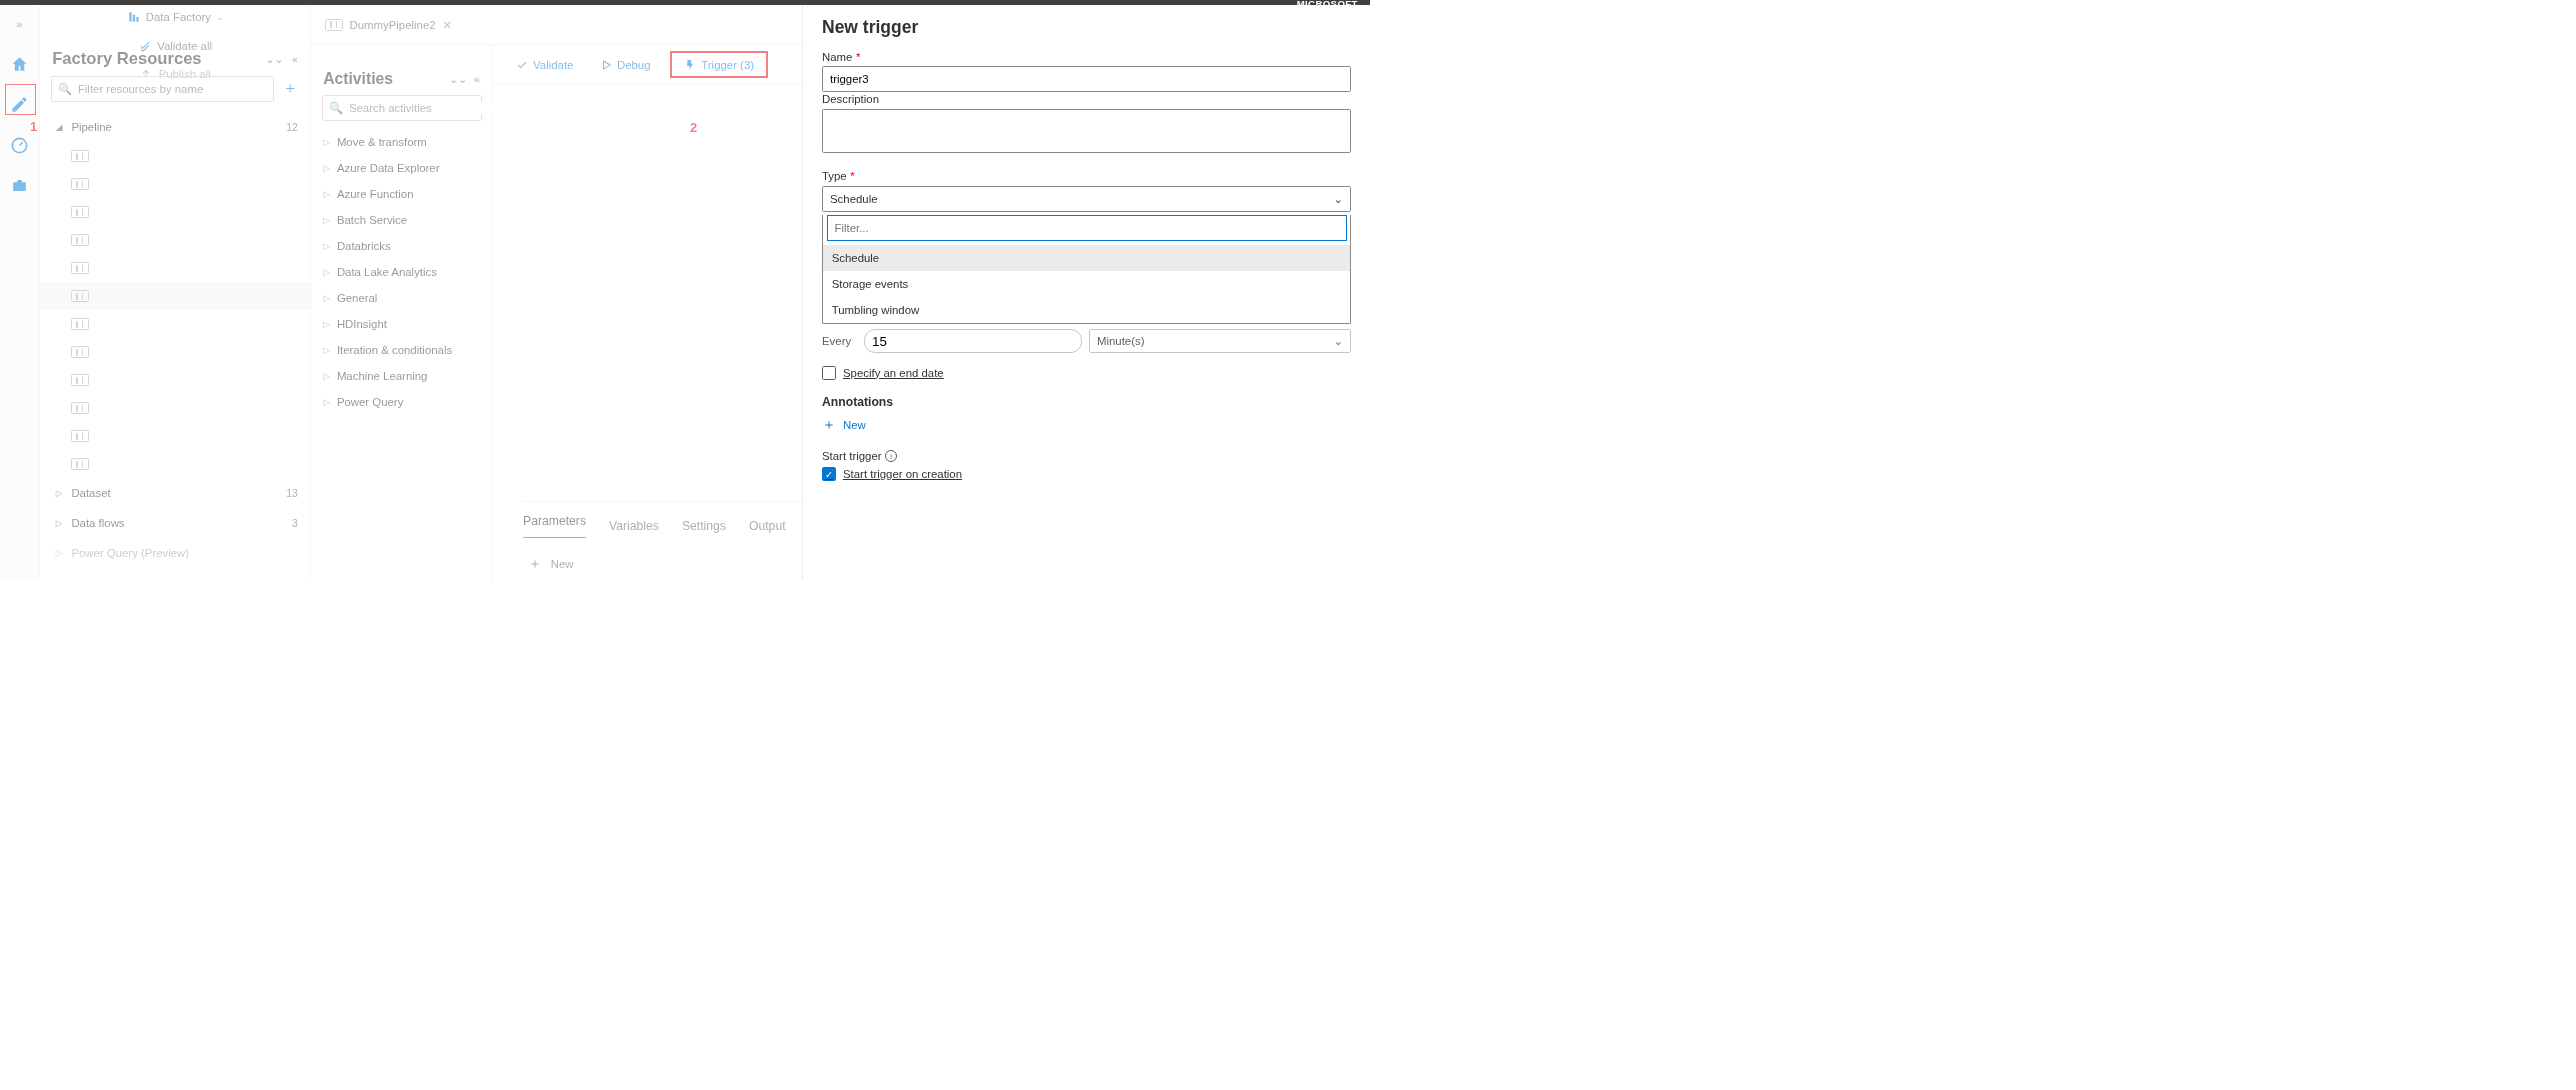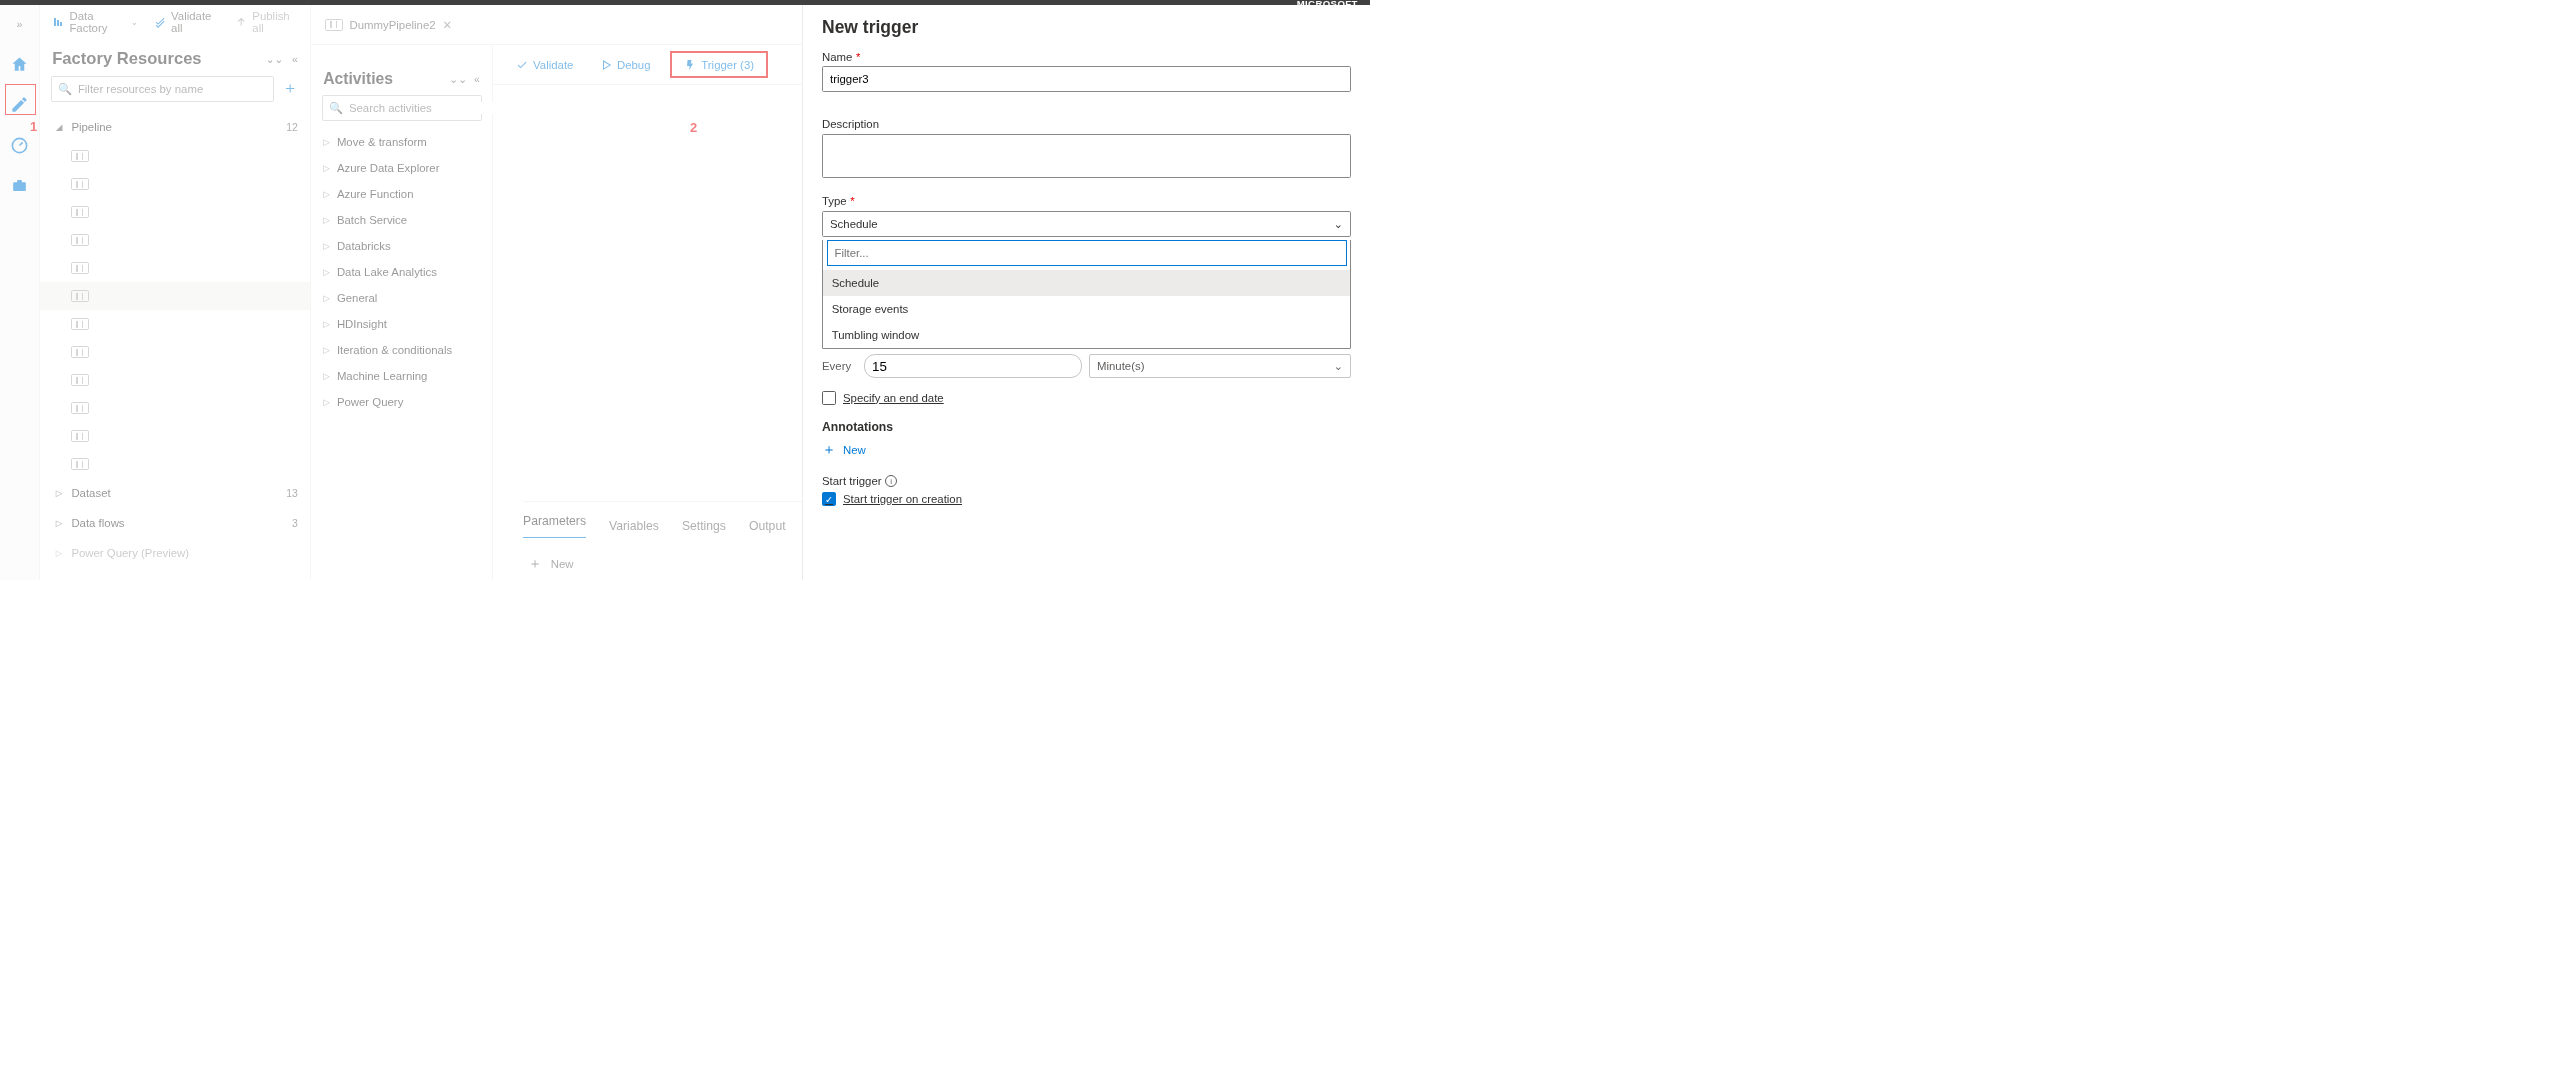--- a/index.html
+++ b/index.html
@@ -50,20 +50,21 @@
     width: 271px;
     border-right:0.9px solid #edebe9;
     background:#fff;
     position:relative;
     padding-top:5.2px;
   }
   .toolbar-row {
     display:flex; align-items:center; gap:15.7px;
     padding:0 12.2px 5.2px 12.2px; height:28px;
     color:#605e5c;
+    flex-direction:column;
   }
   .toolbar-item { display:flex; align-items:center; gap:5.2px; font-size:11.4px; }
   .toolbar-item .chev { font-size:8.7px; color:#8a8886; }
 
   .panel-head {
     display:flex; align-items:center; justify-content:space-between;
     padding:10.5px 12.2px 7px 12.2px;
   }
   .panel-title { font-size:16.6px; font-weight:600; color:#323130; }
   .panel-head .ctrls { display:flex; gap:8.7px; color:#605e5c; font-size:10.5px; }
@@ -145,21 +146,21 @@
   
   .right-panel {
     width:568px; border-left:0.9px solid #edebe9; padding:12.2px 19px 8.7px 19px;
     overflow:hidden;
   }
   .rp-title { font-size:17.5px; font-weight:600; margin-bottom:12.2px;}
   .field-label { font-size:11.4px; margin-bottom:3.5px; display:flex; align-items:center; gap:3.5px;}
   .req { color:#e60000; }
   .text-input {
     width:100%; height:26px; border:0.9px solid #8a8886; border-radius:1.7px;
-    padding:0 7px; font-size:11.4px; margin-bottom:26px; background:#fff;
+    padding:0 7px; font-size:11.4px; margin-bottom:1px; background:#fff;
   }
   .text-area {
     width:100%; height:44px; border:0.9px solid #8a8886; border-radius:1.7px;
     padding:5.2px 7px; font-size:11.4px; margin-bottom:15.7px; resize:none; background:#fff;
   }
   .select-box {
     width:100%; height:26px; border:0.9px solid #8a8886; border-radius:1.7px;
     display:flex; align-items:center; justify-content:space-between; padding:0 7px;
     font-size:11.4px; margin-bottom:0;
   }

